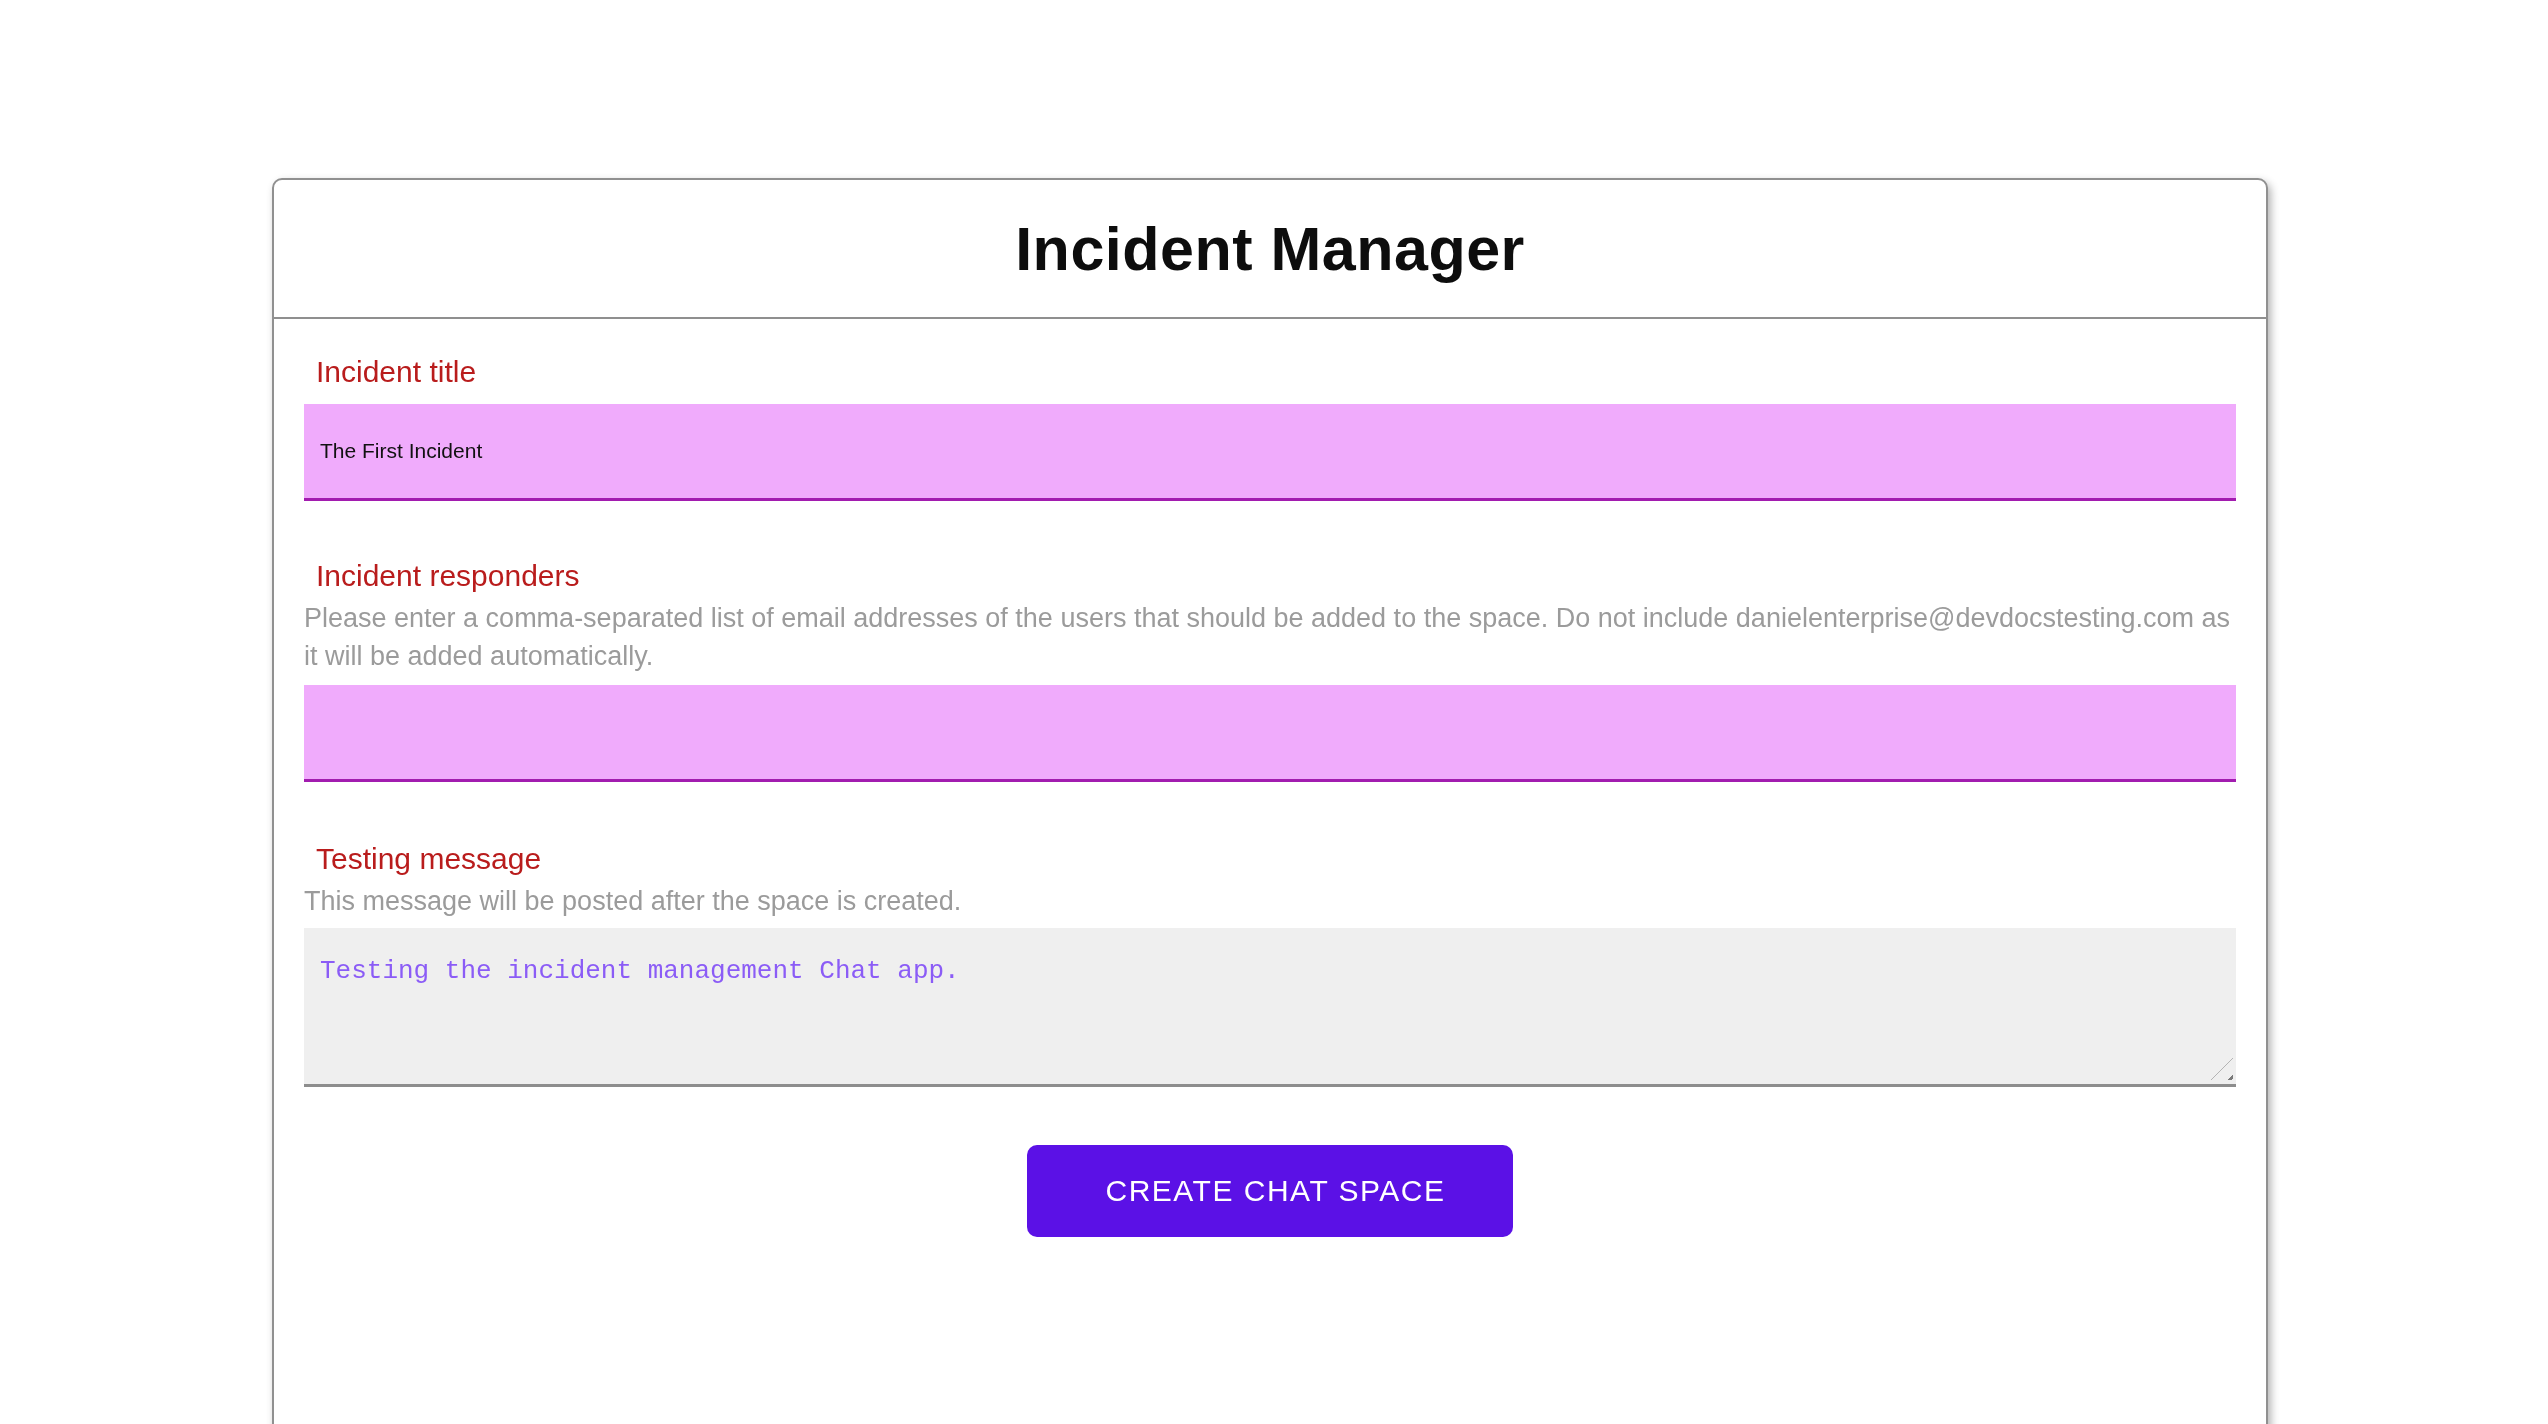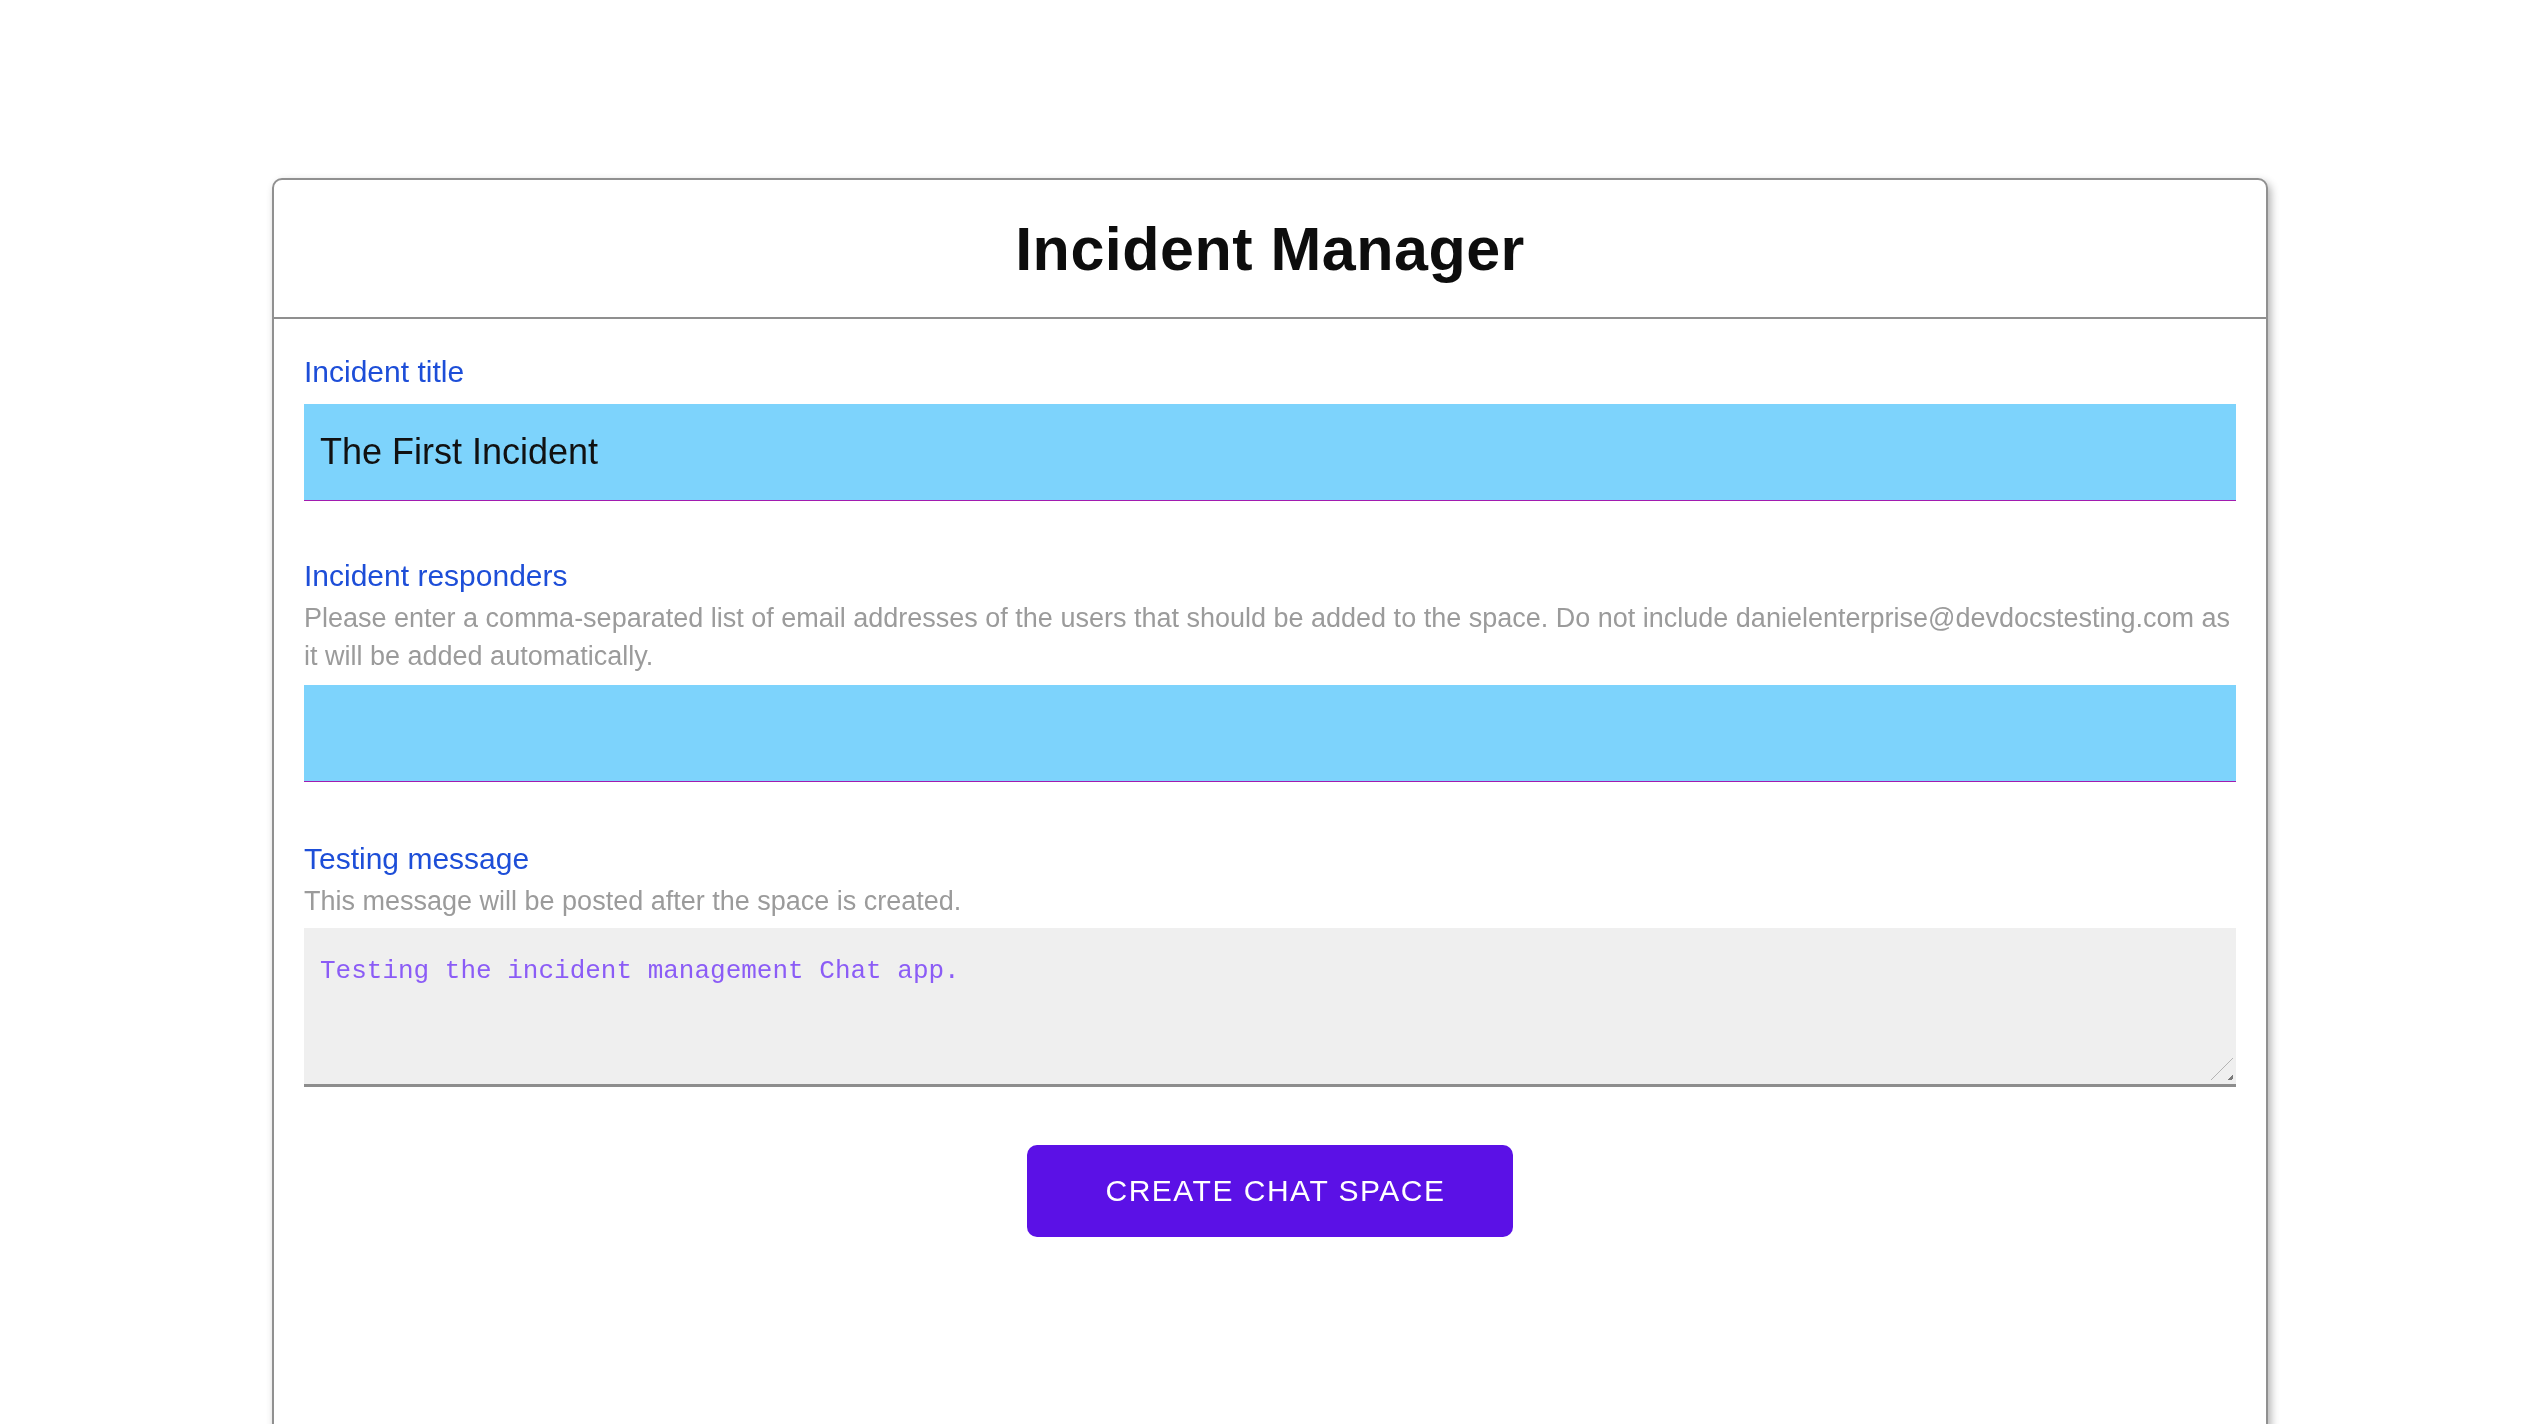--- a/index.html
+++ b/index.html
@@ -32,38 +32,39 @@
     color: #0d0d0d;
     letter-spacing: 0.5px;
   }
   .card-body {
     padding: 35px 30px 0 30px;
   }
   .field-label {
     display: block;
     font-size: 30px;
     line-height: 36px;
-    color: #1d4ed8;
+    color: #b91c1c;
+    margin-left: 12px;
   }
   .helper-text {
     font-size: 27px;
     line-height: 38px;
     color: #9b9b9b;
     margin-top: 5px;
   }
   .text-input {
     display: block;
     width: 100%;
     height: 97px;
-    background: #7dd3fc;
+    background: #f0abfc;
     border: none;
-    border-bottom: 1px solid #a21caf;
+    border-bottom: 3px solid #a21caf;
     outline: none;
     font-family: "Liberation Sans", sans-serif;
-    font-size: 36px;
+    font-size: 21px;
     color: #111111;
     padding: 0 16px;
   }
   .section-title { margin-bottom: 57px; }
   .section-title .text-input { margin-top: 14px; }
   .section-responders { margin-bottom: 59px; }
   .section-responders .text-input { margin-top: 10px; }
   .textarea-wrap {
     position: relative;
     margin-top: 8px;

